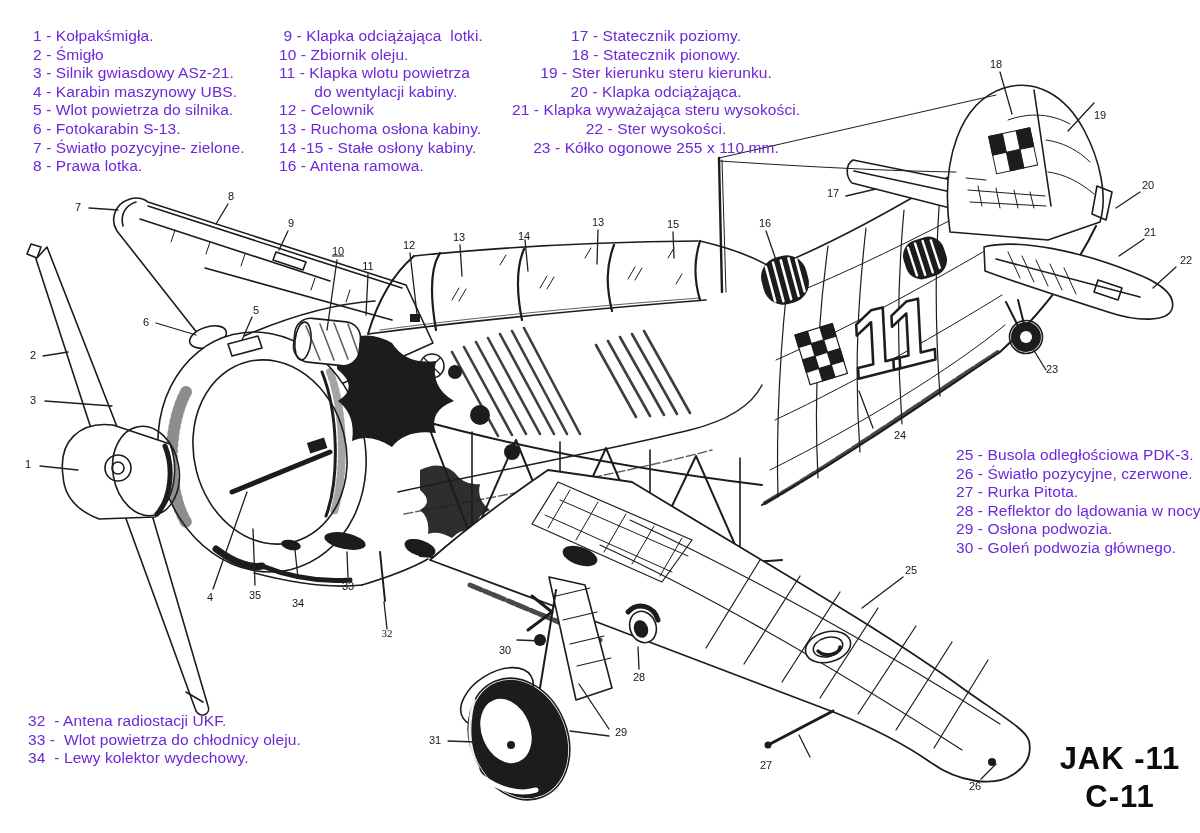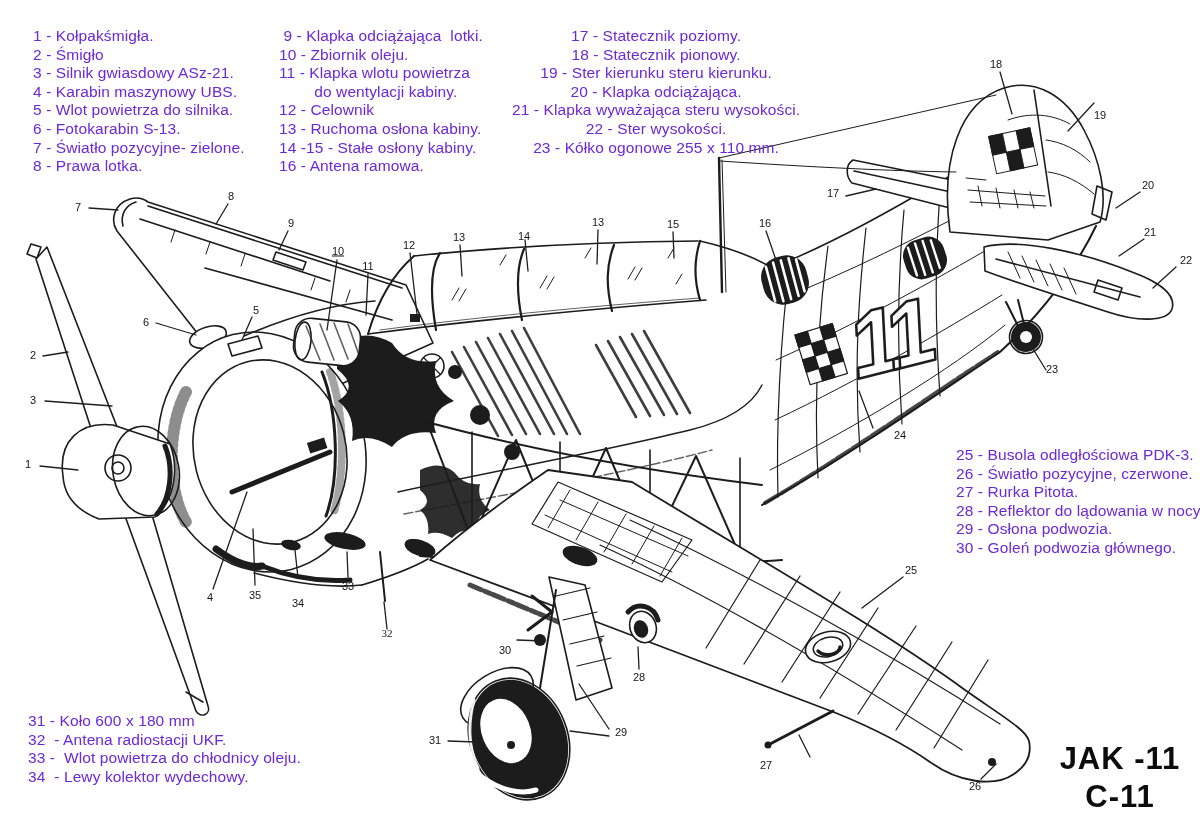--- a/index.html
+++ b/index.html
@@ -302,21 +302,20 @@
       </div>
       <div class="legend-block" style="left: 956px; top: 446px;">
         <div class="legend-line">25 - Busola odległościowa PDK-3.</div>
         <div class="legend-line">26 - Światło pozycyjne, czerwone.</div>
         <div class="legend-line">27 - Rurka Pitota.</div>
         <div class="legend-line">28 - Reflektor do lądowania w nocy.</div>
         <div class="legend-line">29 - Osłona podwozia.</div>
         <div class="legend-line">30 - Goleń podwozia głównego.</div>
       </div>
       <div class="legend-block" style="left: 28px; top: 712px;">
-        <div class="legend-line">31 - Koło 600 x 180 mm</div>
         <div class="legend-line">32  - Antena radiostacji UKF.</div>
         <div class="legend-line">33 -  Wlot powietrza do chłodnicy oleju.</div>
         <div class="legend-line">34  - Lewy kolektor wydechowy.</div>
       </div>
     </div>
 
   <div id="callout-root">
       <div class="callout" style="left: 28px; top: 464px;">1</div>
       <div class="callout" style="left: 33px; top: 355px;">2</div>
       <div class="callout" style="left: 33px; top: 400px;">3</div>

